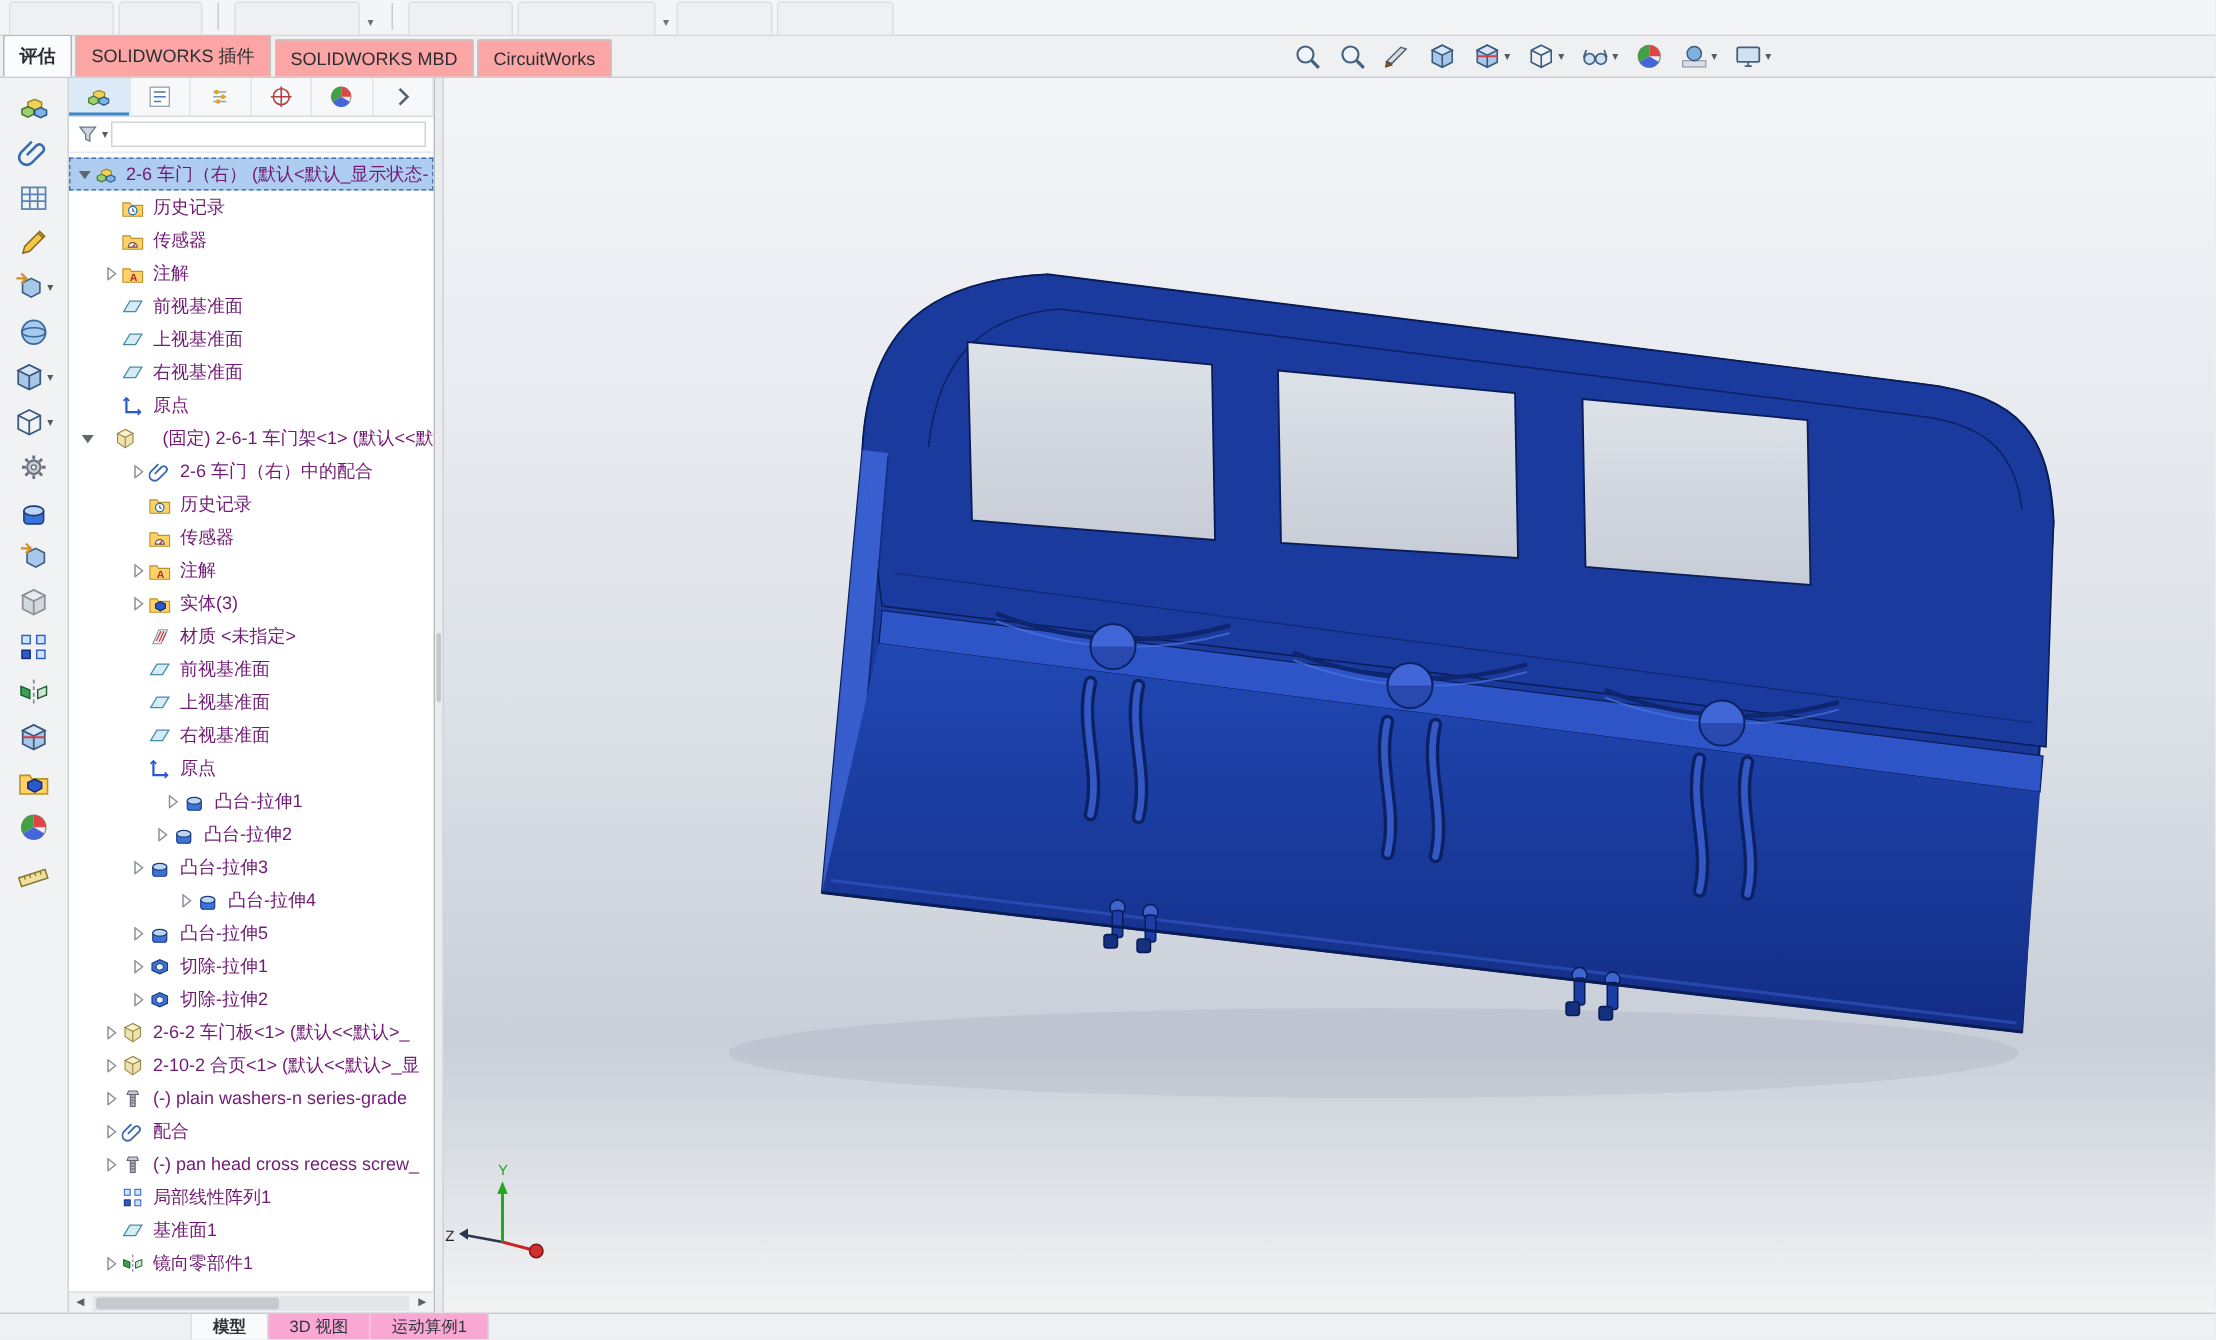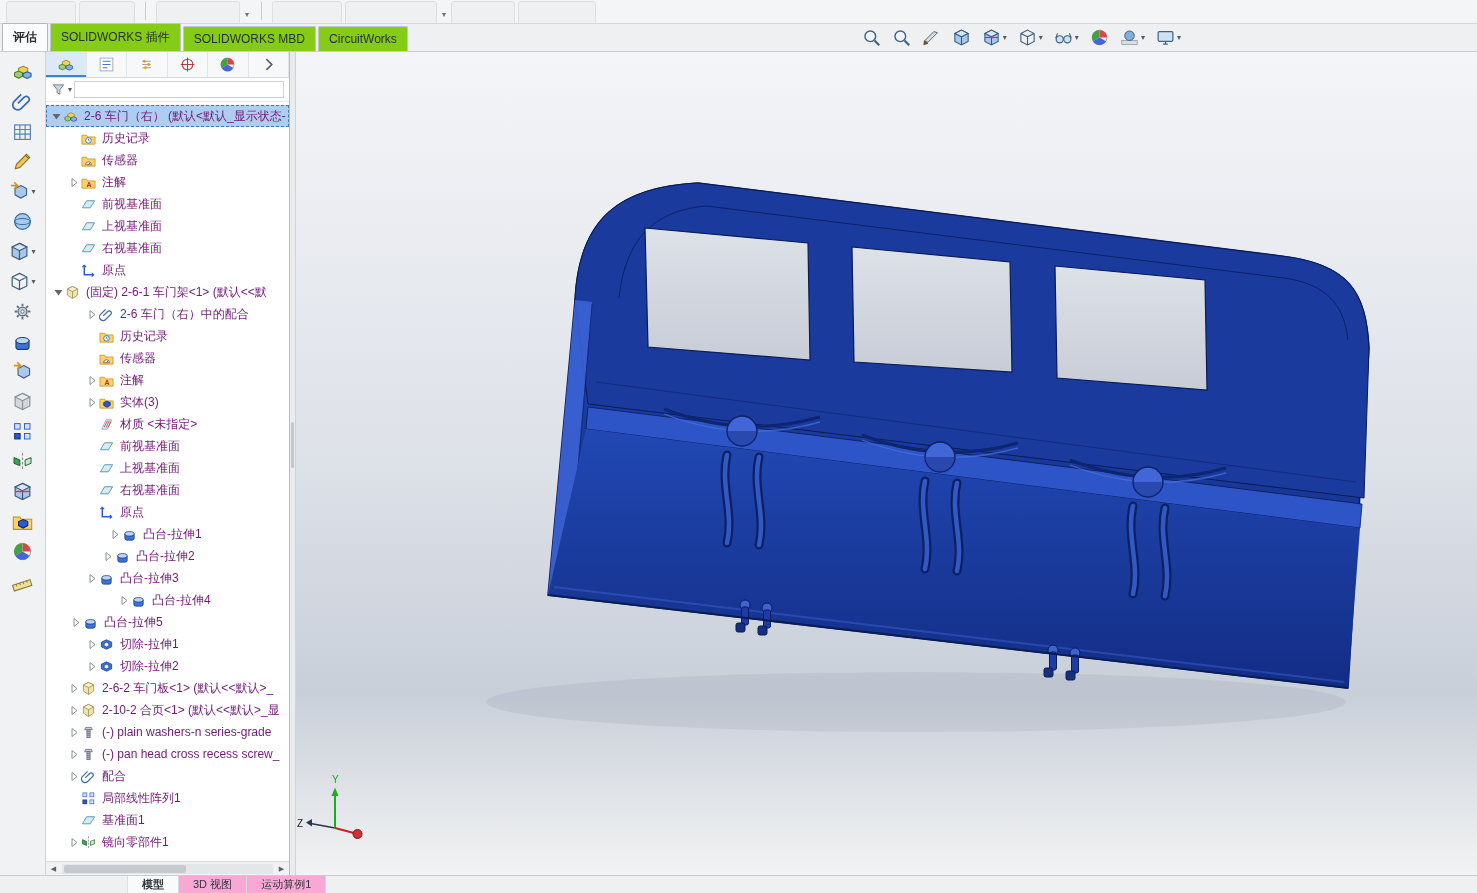--- a/index.html
+++ b/index.html
@@ -8,21 +8,21 @@
   .window{width:1477px;height:893px;display:flex;flex-direction:column;background:#f0f1f3}
 
   
   .menu-strip{height:24px;background:#f4f5f6;border-bottom:1px solid #d5d8db;display:flex;align-items:flex-end;gap:3px;padding:0 6px;overflow:hidden}
   .ghost-btn{height:38px;margin-bottom:-16px;background:#eef0f2;border:1px solid #dcdfe2;border-radius:3px}
   .vsep{width:1px;height:18px;background:#c8ccd0;margin:0 7px 3px}
   .strip-caret{font-size:8px;color:#6a7078;margin:0 2px 4px}
 
   
   .tab-row{height:28px;background:#eef0f1;border-bottom:1px solid #c9ccd0;display:flex;align-items:flex-end}
-  .cmd-tab{font-size:12px;color:#2a2e33;padding:5px 10px;border:1px solid #c2c6ca;border-bottom:none;background:#84cc16;border-radius:2px 2px 0 0;margin-left:2px;white-space:nowrap}
+  .cmd-tab{font-size:12px;color:#2a2e33;padding:5px 10px;border:1px solid #c2c6ca;border-bottom:none;background:#fca5a5;border-radius:2px 2px 0 0;margin-left:2px;white-space:nowrap}
   .cmd-tab.active{background:#fbfcfd;font-weight:bold;border-color:#b2b7bc}
   .headsup{margin-left:452px;display:flex;align-items:center;gap:7px;padding-bottom:3px}
   .hu-item{display:flex;align-items:center;gap:2px;padding:1px 2px;border-radius:2px}
   .hu-item .ic svg{width:19px;height:19px}
   .caret{font-size:8px;color:#555b62;line-height:1}
 
   .main{flex:1;display:flex;min-height:0}
 
   
   .left-toolbar{width:46px;background:#f1f2f4;border-right:1px solid #d0d3d6;display:flex;flex-direction:column;align-items:center;padding-top:8px;gap:7px}
@@ -496,21 +496,21 @@
           <div class="trow" style="padding-left: 22px;">
             <span class="arrow"></span>
             <span class="ticon">
               <svg viewBox="0 0 16 16" xmlns="http://www.w3.org/2000/svg">
                 <path d="M3.5 2.5v10h10" fill="none" stroke="#2a5ad0" stroke-width="1.6"></path>
                 <path d="M1.5 4.5l2-2 2 2M11.5 10.5l2 2-2 2" fill="none" stroke="#2a5ad0" stroke-width="1.2"></path>
               </svg>
             </span>
             <span class="tlabel">原点</span>
           </div>
-          <div class="trow" style="padding-left: 6px;">
+          <div class="trow" style="padding-left: 6px; justify-content: space-between;">
             <span class="arrow">
               <svg viewBox="0 0 9 9">
                 <path d="M.5 2h8L4.5 7.5z" fill="#5f6770"></path>
               </svg>
             </span>
             <span class="ticon">
               <svg viewBox="0 0 16 16" xmlns="http://www.w3.org/2000/svg">
                 <path d="M8 1.5l5.5 2.8v6.4L8 14.5 2.5 10.7V4.3z" fill="#efe3b0" stroke="#9a8a4a" stroke-width=".8"></path>
                 <path d="M8 1.5l5.5 2.8L8 7 2.5 4.3z" fill="#f8f0cf" stroke="#9a8a4a" stroke-width=".8"></path>
                 <path d="M8 7v7.5" stroke="#9a8a4a" stroke-width=".8"></path>
@@ -677,21 +677,21 @@
               </svg>
             </span>
             <span class="ticon">
               <svg viewBox="0 0 16 16" xmlns="http://www.w3.org/2000/svg">
                 <path d="M3 7.5h10V12a2 2 0 01-2 2H5a2 2 0 01-2-2z" fill="#3a74d8" stroke="#1a3a7a" stroke-width=".8"></path>
                 <ellipse cx="8" cy="7.3" rx="5" ry="2.4" fill="#bcd6f4" stroke="#1a3a7a" stroke-width=".8"></ellipse>
               </svg>
             </span>
             <span class="tlabel">凸台-拉伸4</span>
           </div>
-          <div class="trow" style="padding-left: 24px;">
+          <div class="trow" style="padding-left: 40px;">
             <span class="arrow">
               <svg viewBox="0 0 9 9">
                 <path d="M2 .5l5 4-5 4z" fill="none" stroke="#8a929c" stroke-width="1"></path>
               </svg>
             </span>
             <span class="ticon">
               <svg viewBox="0 0 16 16" xmlns="http://www.w3.org/2000/svg">
                 <path d="M3 7.5h10V12a2 2 0 01-2 2H5a2 2 0 01-2-2z" fill="#3a74d8" stroke="#1a3a7a" stroke-width=".8"></path>
                 <ellipse cx="8" cy="7.3" rx="5" ry="2.4" fill="#bcd6f4" stroke="#1a3a7a" stroke-width=".8"></ellipse>
               </svg>
@@ -772,39 +772,39 @@
             <span class="tlabel">(-) plain washers-n series-grade</span>
           </div>
           <div class="trow" style="padding-left: 22px;">
             <span class="arrow">
               <svg viewBox="0 0 9 9">
                 <path d="M2 .5l5 4-5 4z" fill="none" stroke="#8a929c" stroke-width="1"></path>
               </svg>
             </span>
             <span class="ticon">
               <svg viewBox="0 0 16 16" xmlns="http://www.w3.org/2000/svg">
+                <path d="M4.5 9.5l5-5a2.3 2.3 0 013.2 3.2l-5.6 5.6a3.8 3.8 0 01-5.4-5.4L7 2.6" fill="none" stroke="#3a6ab0" stroke-width="1.3"></path>
+              </svg>
+            </span>
+            <span class="tlabel">配合</span>
+          </div>
+          <div class="trow" style="padding-left: 22px;">
+            <span class="arrow">
+              <svg viewBox="0 0 9 9">
+                <path d="M2 .5l5 4-5 4z" fill="none" stroke="#8a929c" stroke-width="1"></path>
+              </svg>
+            </span>
+            <span class="ticon">
+              <svg viewBox="0 0 16 16" xmlns="http://www.w3.org/2000/svg">
                 <path d="M5 2.5h6l1 2.5H4z" fill="#c9ced6" stroke="#667" stroke-width=".8"></path>
                 <rect x="6.3" y="5" width="3.4" height="8.5" fill="#aeb6c2" stroke="#667" stroke-width=".8"></rect>
                 <path d="M6.3 7h3.4M6.3 9h3.4M6.3 11h3.4" stroke="#667" stroke-width=".7"></path>
               </svg>
             </span>
             <span class="tlabel">(-) pan head cross recess screw_</span>
-          </div>
-          <div class="trow" style="padding-left: 22px;">
-            <span class="arrow">
-              <svg viewBox="0 0 9 9">
-                <path d="M2 .5l5 4-5 4z" fill="none" stroke="#8a929c" stroke-width="1"></path>
-              </svg>
-            </span>
-            <span class="ticon">
-              <svg viewBox="0 0 16 16" xmlns="http://www.w3.org/2000/svg">
-                <path d="M4.5 9.5l5-5a2.3 2.3 0 013.2 3.2l-5.6 5.6a3.8 3.8 0 01-5.4-5.4L7 2.6" fill="none" stroke="#3a6ab0" stroke-width="1.3"></path>
-              </svg>
-            </span>
-            <span class="tlabel">配合</span>
           </div>
           <div class="trow" style="padding-left: 22px;">
             <span class="arrow"></span>
             <span class="ticon">
               <svg viewBox="0 0 16 16" xmlns="http://www.w3.org/2000/svg">
                 <rect x="2" y="9.5" width="4.2" height="4.2" fill="#2a5ad0" stroke="#122a6a" stroke-width=".7"></rect>
                 <rect x="9.5" y="9.5" width="4.2" height="4.2" fill="#cfe2f6" stroke="#2a5ad0" stroke-width=".7"></rect>
                 <rect x="2" y="2" width="4.2" height="4.2" fill="#cfe2f6" stroke="#2a5ad0" stroke-width=".7"></rect>
                 <rect x="9.5" y="2" width="4.2" height="4.2" fill="#cfe2f6" stroke="#2a5ad0" stroke-width=".7"></rect>
               </svg>

